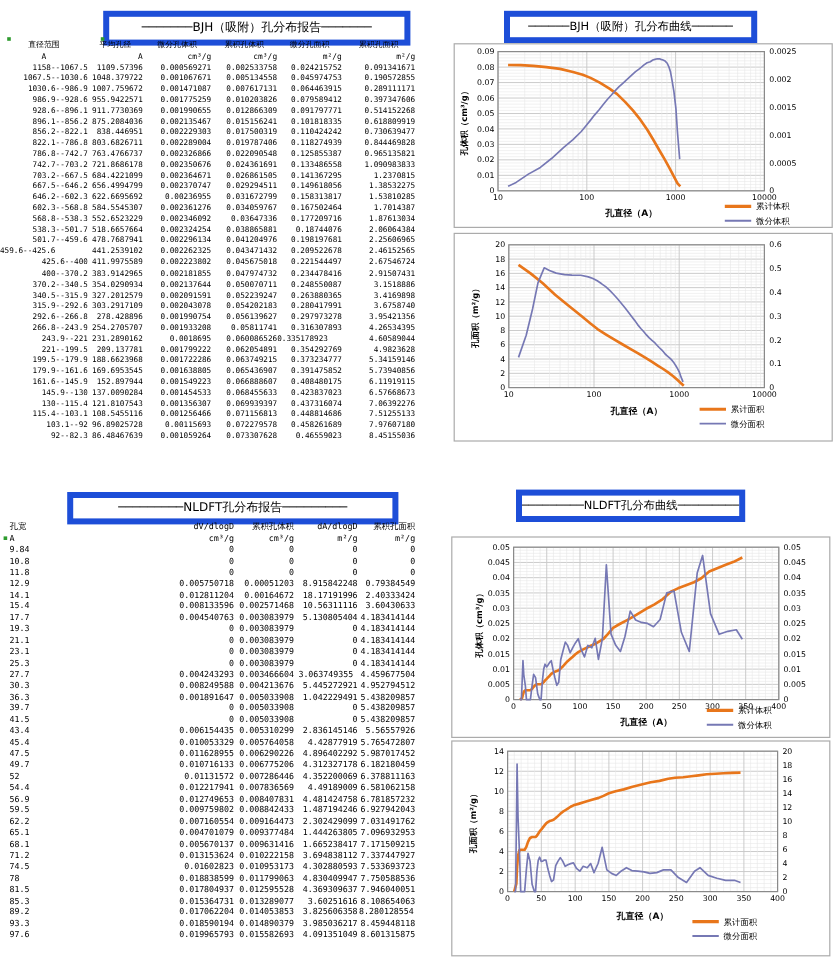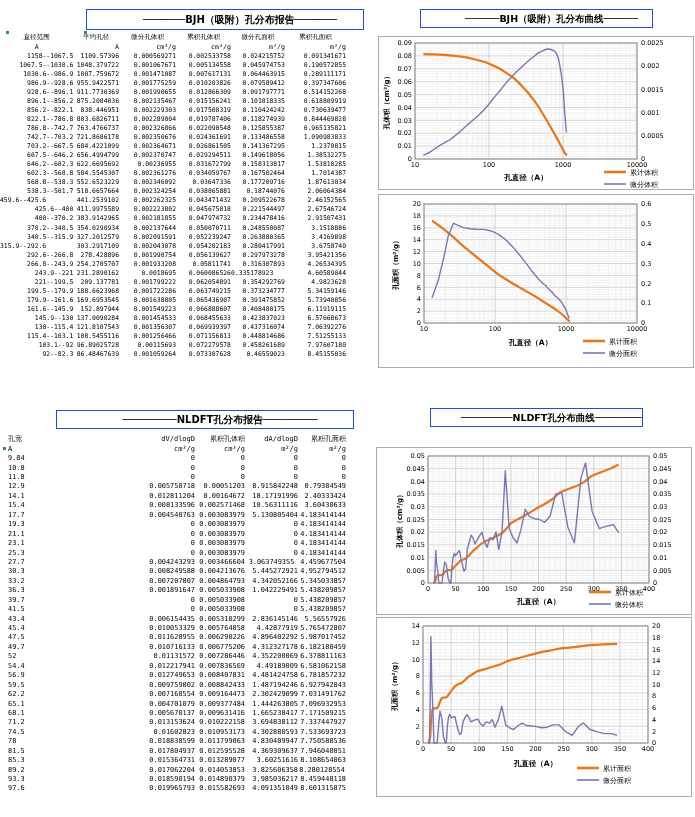--- a/index.html
+++ b/index.html
@@ -1,17 +1,17 @@
 <!DOCTYPE html>
 <html><head>
 <meta charset="utf-8">
 <style>
   html,body{margin:0;padding:0;background:#fff;}
   body{width:695px;height:817px;position:relative;font-family:"DejaVu Sans",sans-serif;color:#000;overflow:hidden;}
-  .titlebox{position:absolute;border:1px solid #1d4ed8;background:#fff;font-weight:bold;text-align:center;white-space:nowrap;overflow:hidden;color:#000;padding-left:30px;}
+  .titlebox{position:absolute;border:5px solid #1d4ed8;background:#fff;font-weight:normal;text-align:center;white-space:nowrap;overflow:hidden;color:#000;}
   #t-bjh-report{left:86px;top:9px;width:246px;height:19px;font-size:10px;line-height:19px;}
   #t-bjh-curves{left:420px;top:9px;width:201px;height:17px;font-size:9.5px;line-height:17px;}
   #t-nldft-report{left:56px;top:410px;width:266px;height:17px;font-size:10px;line-height:17px;}
   #t-nldft-curves{left:430px;top:408px;width:181px;height:17px;font-size:9.5px;line-height:17px;}
   table.datatable{position:absolute;border-collapse:collapse;table-layout:fixed;}
   table.datatable th,table.datatable td{padding:0;font-weight:normal;white-space:nowrap;overflow:hidden;}
   #bjh-table{left:0;top:33px;width:346px;font-size:6.4px;font-family:"DejaVu Sans Mono",monospace;}
   #bjh-table tr{height:9.06px;}
   #bjh-table th{font-size:6.6px;}
   #nldft-table{left:8px;top:434px;width:332px;font-size:6.9px;font-family:"DejaVu Sans Mono",monospace;}
@@ -186,20 +186,28 @@
         </tr>
         <tr>
           <td style="text-align:right">538.3--501.7</td>
           <td style="text-align:right">518.6657664</td>
           <td style="text-align:right">0.002324254</td>
           <td style="text-align:right">0.038865881</td>
           <td style="text-align:right">0.18744076</td>
           <td style="text-align:right">2.06064384</td>
         </tr>
         <tr>
+          <td style="text-align:right">501.7--459.6</td>
+          <td style="text-align:right">478.7687941</td>
+          <td style="text-align:right">0.002296134</td>
+          <td style="text-align:right">0.041204976</td>
+          <td style="text-align:right">0.198197681</td>
+          <td style="text-align:right">2.25606965</td>
+        </tr>
+        <tr>
           <td style="text-align:left">459.6--425.6</td>
           <td style="text-align:right">441.2539102</td>
           <td style="text-align:right">0.002262325</td>
           <td style="text-align:right">0.043471432</td>
           <td style="text-align:right">0.209522678</td>
           <td style="text-align:right">2.46152565</td>
         </tr>
         <tr>
           <td style="text-align:right">425.6--400</td>
           <td style="text-align:right">411.9975589</td>
@@ -226,21 +234,21 @@
         </tr>
         <tr>
           <td style="text-align:right">340.5--315.9</td>
           <td style="text-align:right">327.2012579</td>
           <td style="text-align:right">0.002091591</td>
           <td style="text-align:right">0.052239247</td>
           <td style="text-align:right">0.263880365</td>
           <td style="text-align:right">3.4169898</td>
         </tr>
         <tr>
-          <td style="">315.9--292.6</td>
+          <td style="text-align:right">315.9--292.6</td>
           <td style="text-align:right">303.2917109</td>
           <td style="text-align:right">0.002043078</td>
           <td style="text-align:right">0.054202183</td>
           <td style="text-align:right">0.280417991</td>
           <td style="text-align:right">3.6758740</td>
         </tr>
         <tr>
           <td style="text-align:right">292.6--266.8</td>
           <td style="text-align:right">278.428896</td>
           <td style="text-align:right">0.001990754</td>
@@ -668,27 +676,20 @@
           <td style="text-align:right">0.003466604</td>
           <td style="text-align:center">3.063749355</td>
           <td style="text-align:right">4.459677504</td>
         </tr>
         <tr>
           <td style="text-align:left">30.3</td>
           <td style="text-align:right">0.008249588</td>
           <td style="text-align:right">0.004213676</td>
           <td style="text-align:right">5.445272921</td>
           <td style="text-align:right">4.952794512</td>
-        </tr>
-        <tr>
-          <td style="text-align:left">33.2</td>
-          <td style="text-align:right">0.007207807</td>
-          <td style="text-align:right">0.004864793</td>
-          <td style="text-align:right">4.342052166</td>
-          <td style="text-align:right">5.345033857</td>
         </tr>
         <tr>
           <td style="text-align:left">36.3</td>
           <td style="text-align:right">0.001891647</td>
           <td style="text-align:right">0.005033908</td>
           <td style="text-align:right">1.042229491</td>
           <td style="text-align:right">5.438209857</td>
         </tr>
         <tr>
           <td style="text-align:left">39.7</td>

